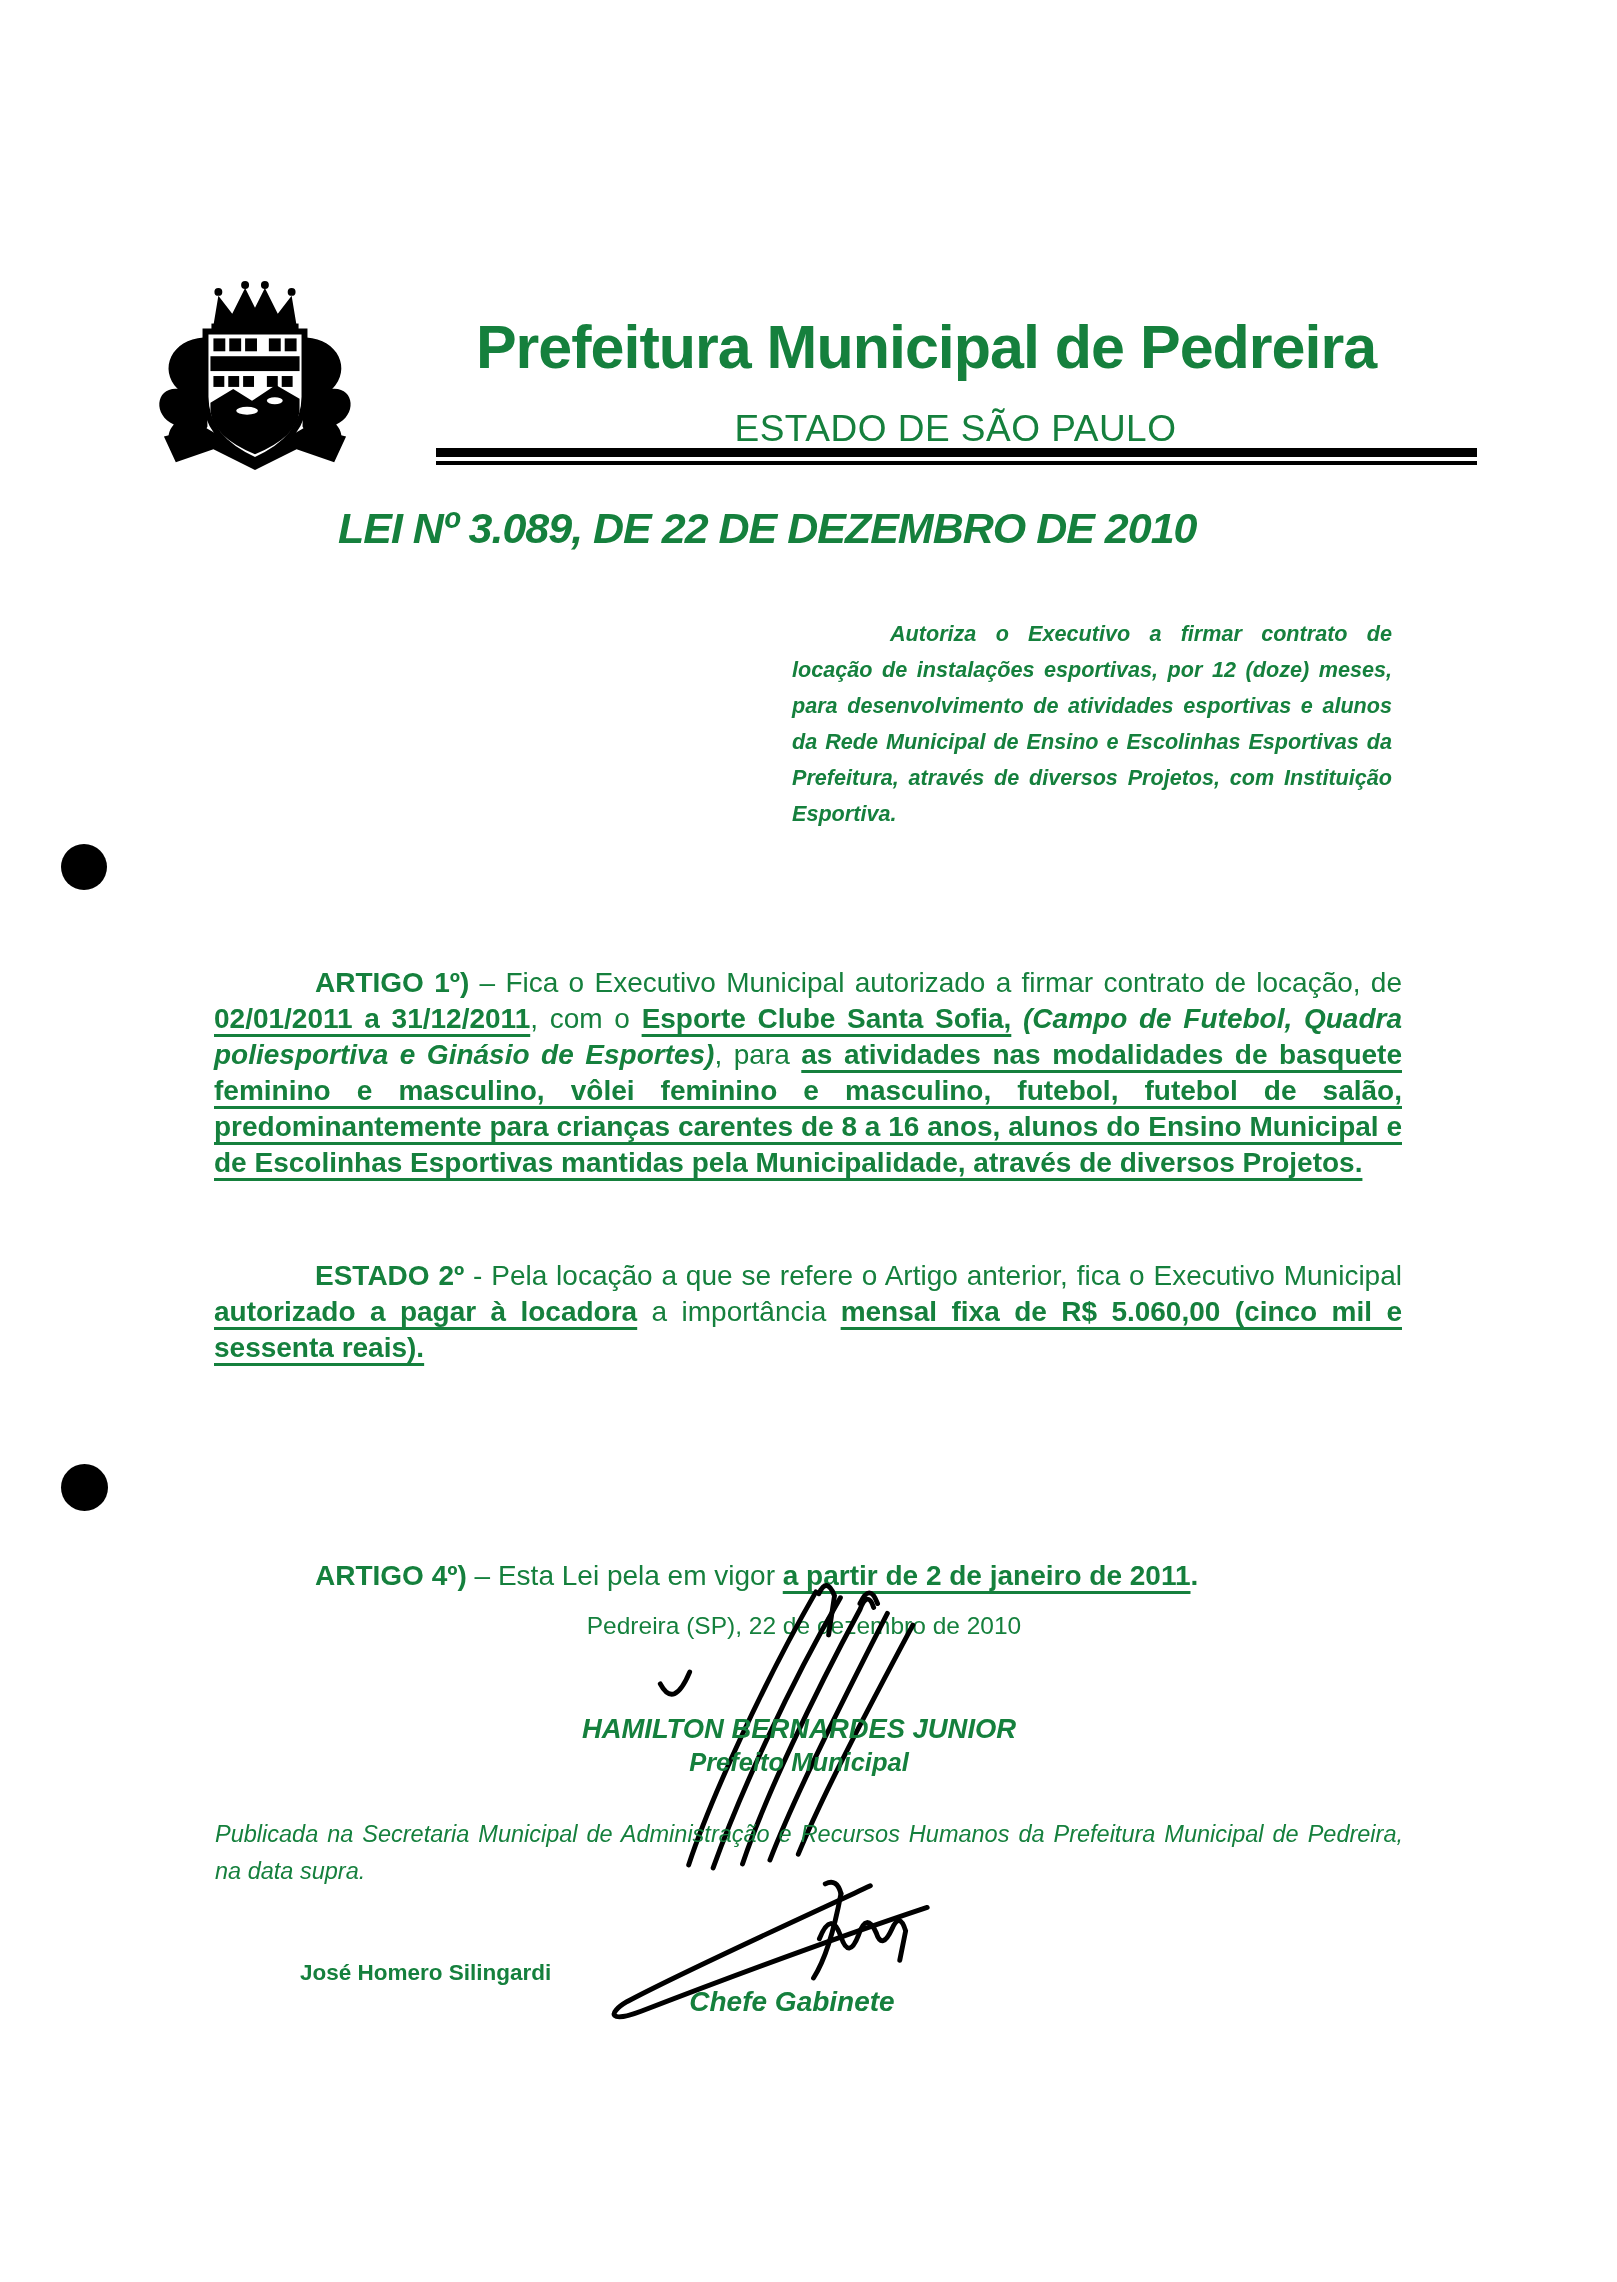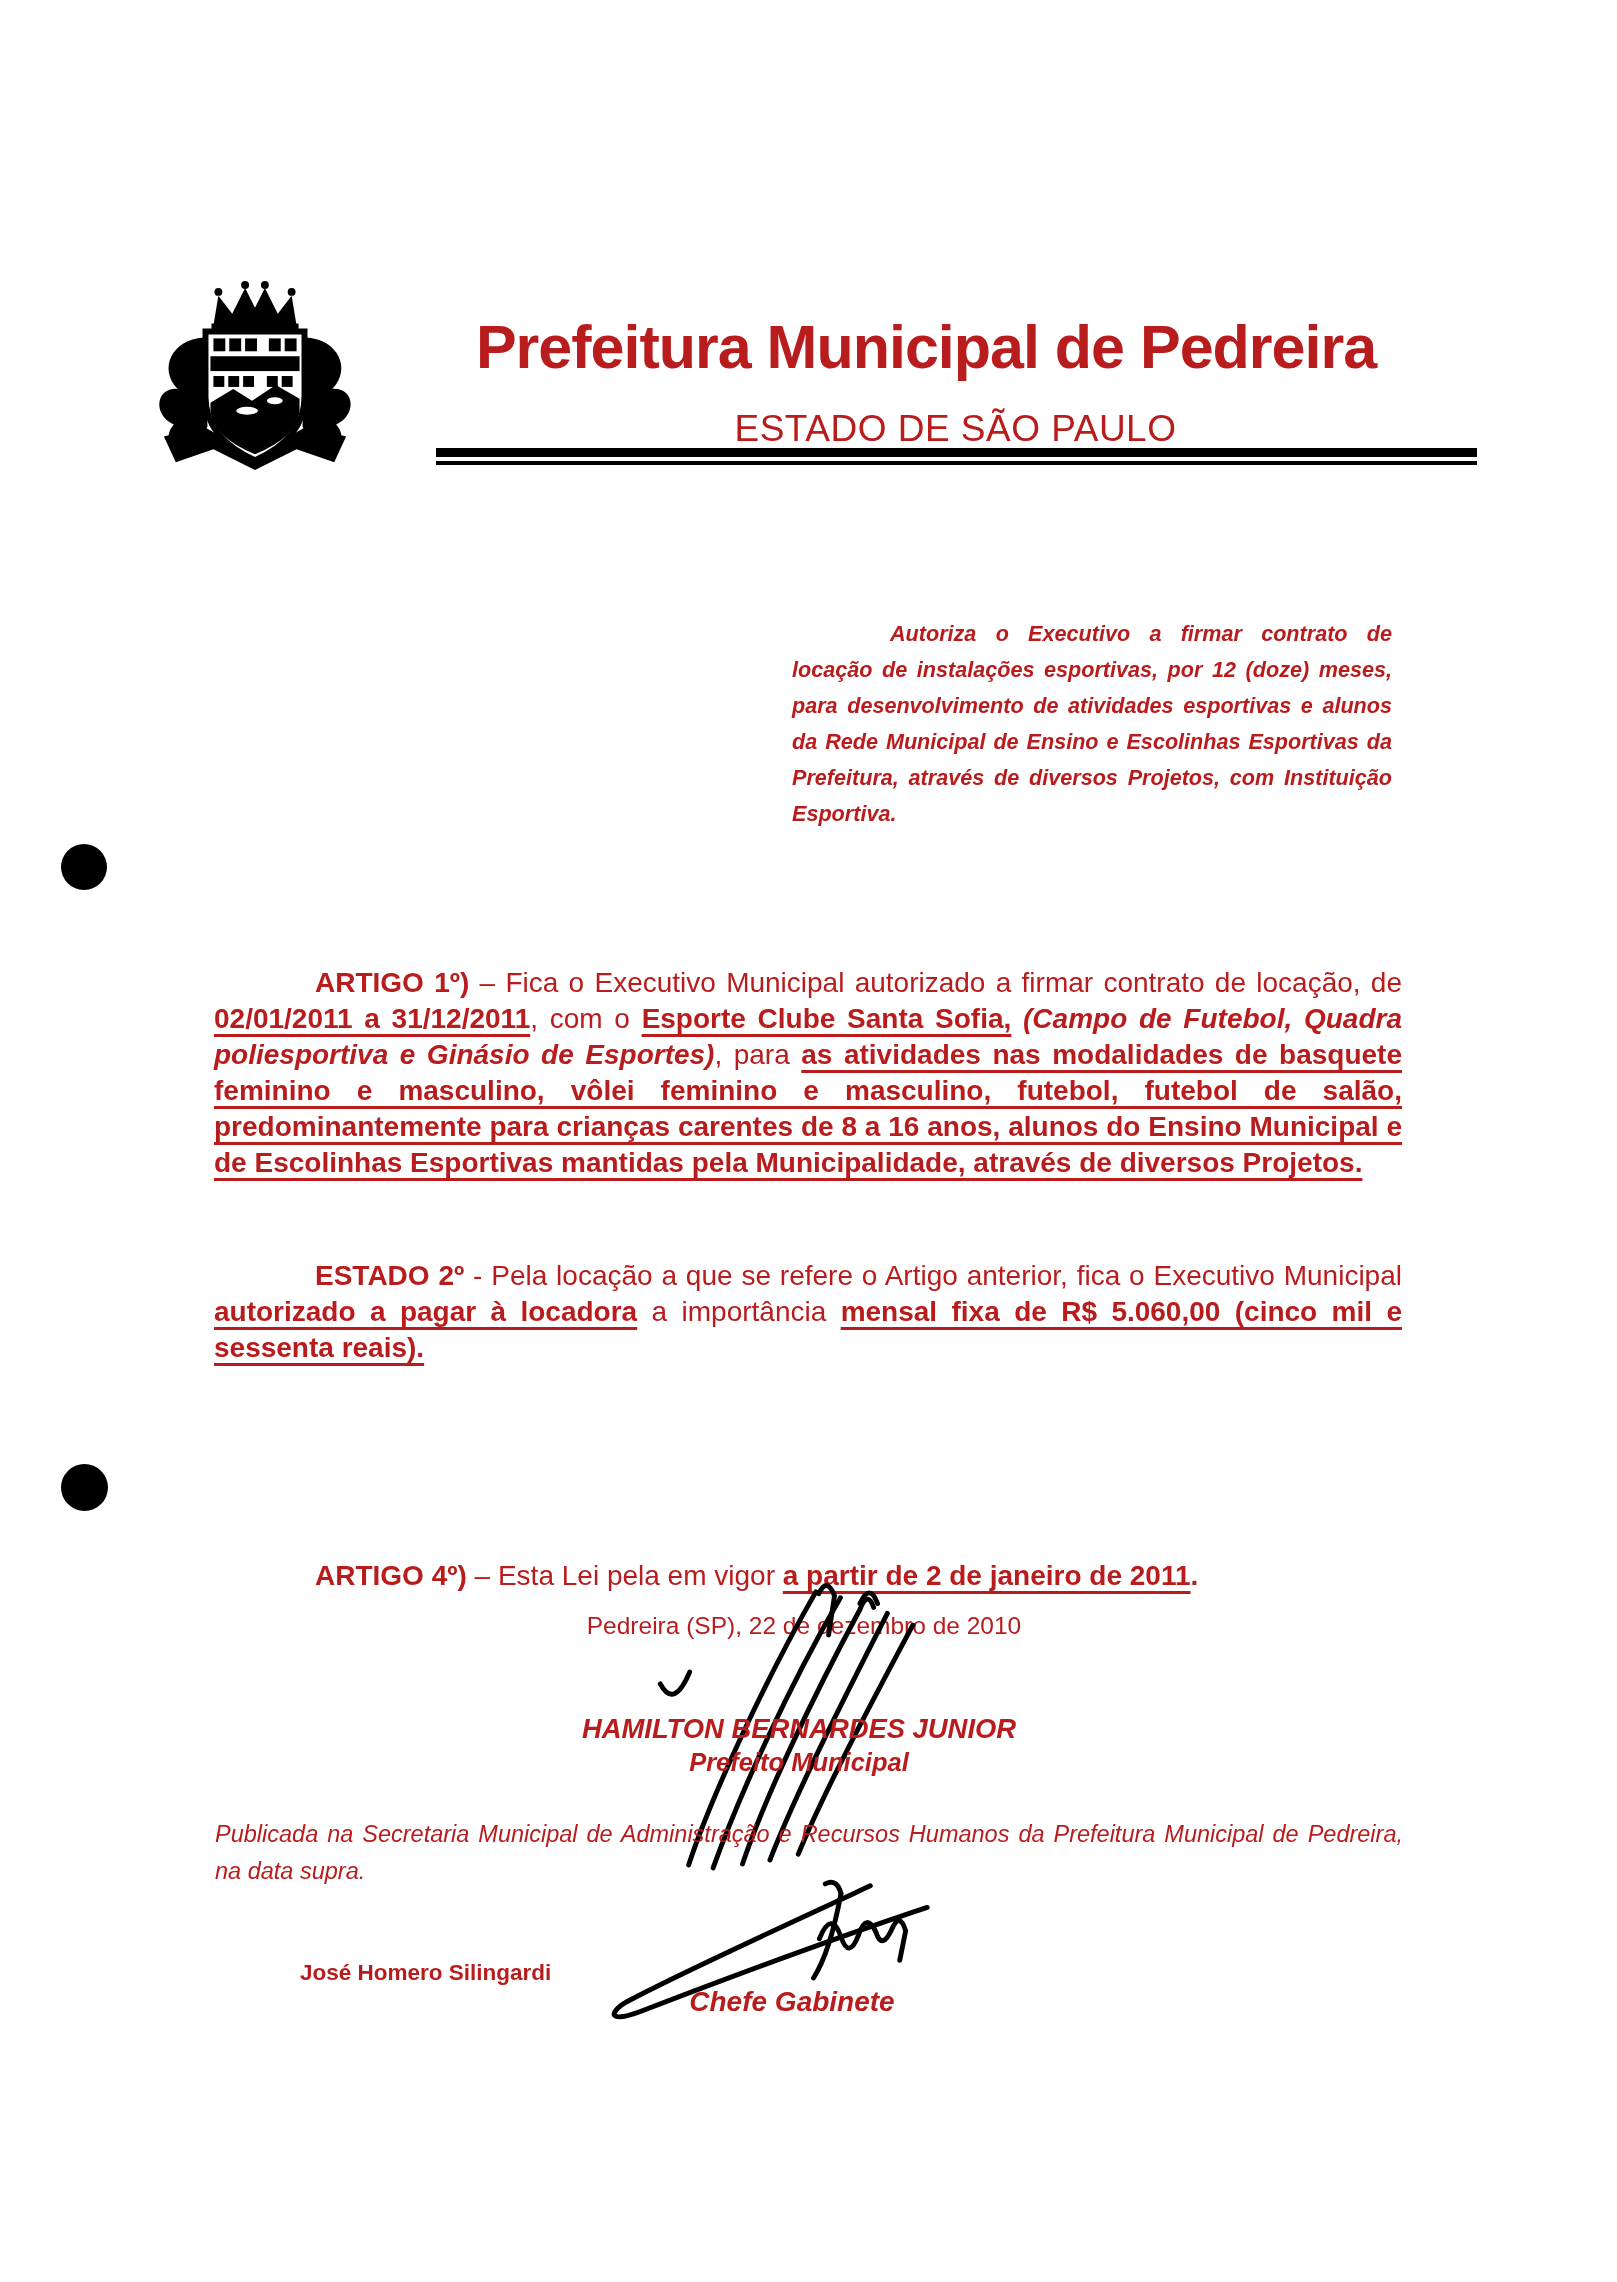--- a/index.html
+++ b/index.html
@@ -1,20 +1,20 @@
 <!DOCTYPE html>
 <html lang="pt"><head>
 <meta charset="utf-8">
 <style>
   html,body{margin:0;padding:0;background:#ffffff;}
   #page{
     position:relative;
     width:1617px;height:2283px;
     background:#ffffff;
-    color:#b91c1c;
+    color:#15803d;
     font-family:"Liberation Sans","DejaVu Sans",sans-serif;
     overflow:hidden;
   }
   .abs{position:absolute;}
   .hole{position:absolute;background:#000;border-radius:50%;}
   .hole1{left:61px;top:844px;width:46px;height:46px;}
   .hole2{left:61px;top:1464px;width:47px;height:47px;}
   .emblem{left:150px;top:280px;width:210px;height:198px;}
   .org{
     left:387px;top:312px;width:1078px;
@@ -127,20 +127,21 @@
       <ellipse cx="98" cy="132" rx="11" ry="4" fill="#fff"></ellipse>
       <ellipse cx="126" cy="122" rx="8" ry="3.5" fill="#fff"></ellipse>
     </svg>
   </div>
 
   <div class="abs org">Prefeitura Municipal de Pedreira</div>
   <div class="abs state">ESTADO DE SÃO PAULO</div>
   <div class="abs rule rule-thick"></div>
   <div class="abs rule rule-thin"></div>
 
+  <div class="abs law-title">LEI Nº 3.089, DE 22 DE DEZEMBRO DE 2010</div>
 
   <div class="abs summary">Autoriza o Executivo a firmar contrato de locação de instalações esportivas, por 12 (doze) meses, para desenvolvimento de atividades esportivas e alunos da Rede Municipal de Ensino e Escolinhas Esportivas da Prefeitura, através de diversos Projetos, com Instituição Esportiva.</div>
 
   <p class="abs body p2"><span class="b">ARTIGO 1º)</span><span> – Fica o Executivo Municipal autorizado a firmar contrato de locação, de </span><span class="b u">02/01/2011 a 31/12/2011</span><span>, com o </span><span class="b u"> Esporte Clube Santa Sofia,</span><span> </span><span class="b i">(Campo de Futebol, Quadra poliesportiva e Ginásio de Esportes)</span><span>, para </span><span class="b u">as atividades nas modalidades de basquete feminino e masculino, vôlei feminino e masculino, futebol, futebol de salão,  predominantemente para crianças carentes de 8 a 16 anos, alunos do Ensino Municipal e de Escolinhas Esportivas mantidas pela Municipalidade, através de diversos Projetos.</span></p>
   <p class="abs body p3"><span class="b">ESTADO 2º</span><span> - Pela locação a que se refere o Artigo anterior, fica o Executivo Municipal </span><span class="b u">autorizado a pagar à locadora</span><span> a importância </span><span class="b u">mensal fixa de R$ 5.060,00 (cinco mil e sessenta reais).</span></p>
   <p class="abs body p5"><span class="b">ARTIGO 4º)</span><span> – Esta Lei pela em vigor </span><span class="b u">a partir de 2 de janeiro de 2011</span><span class="b">.</span></p>
 
   <div class="abs date-line">Pedreira (SP), 22 de dezembro de 2010</div>
 
   <div class="abs sig1">

